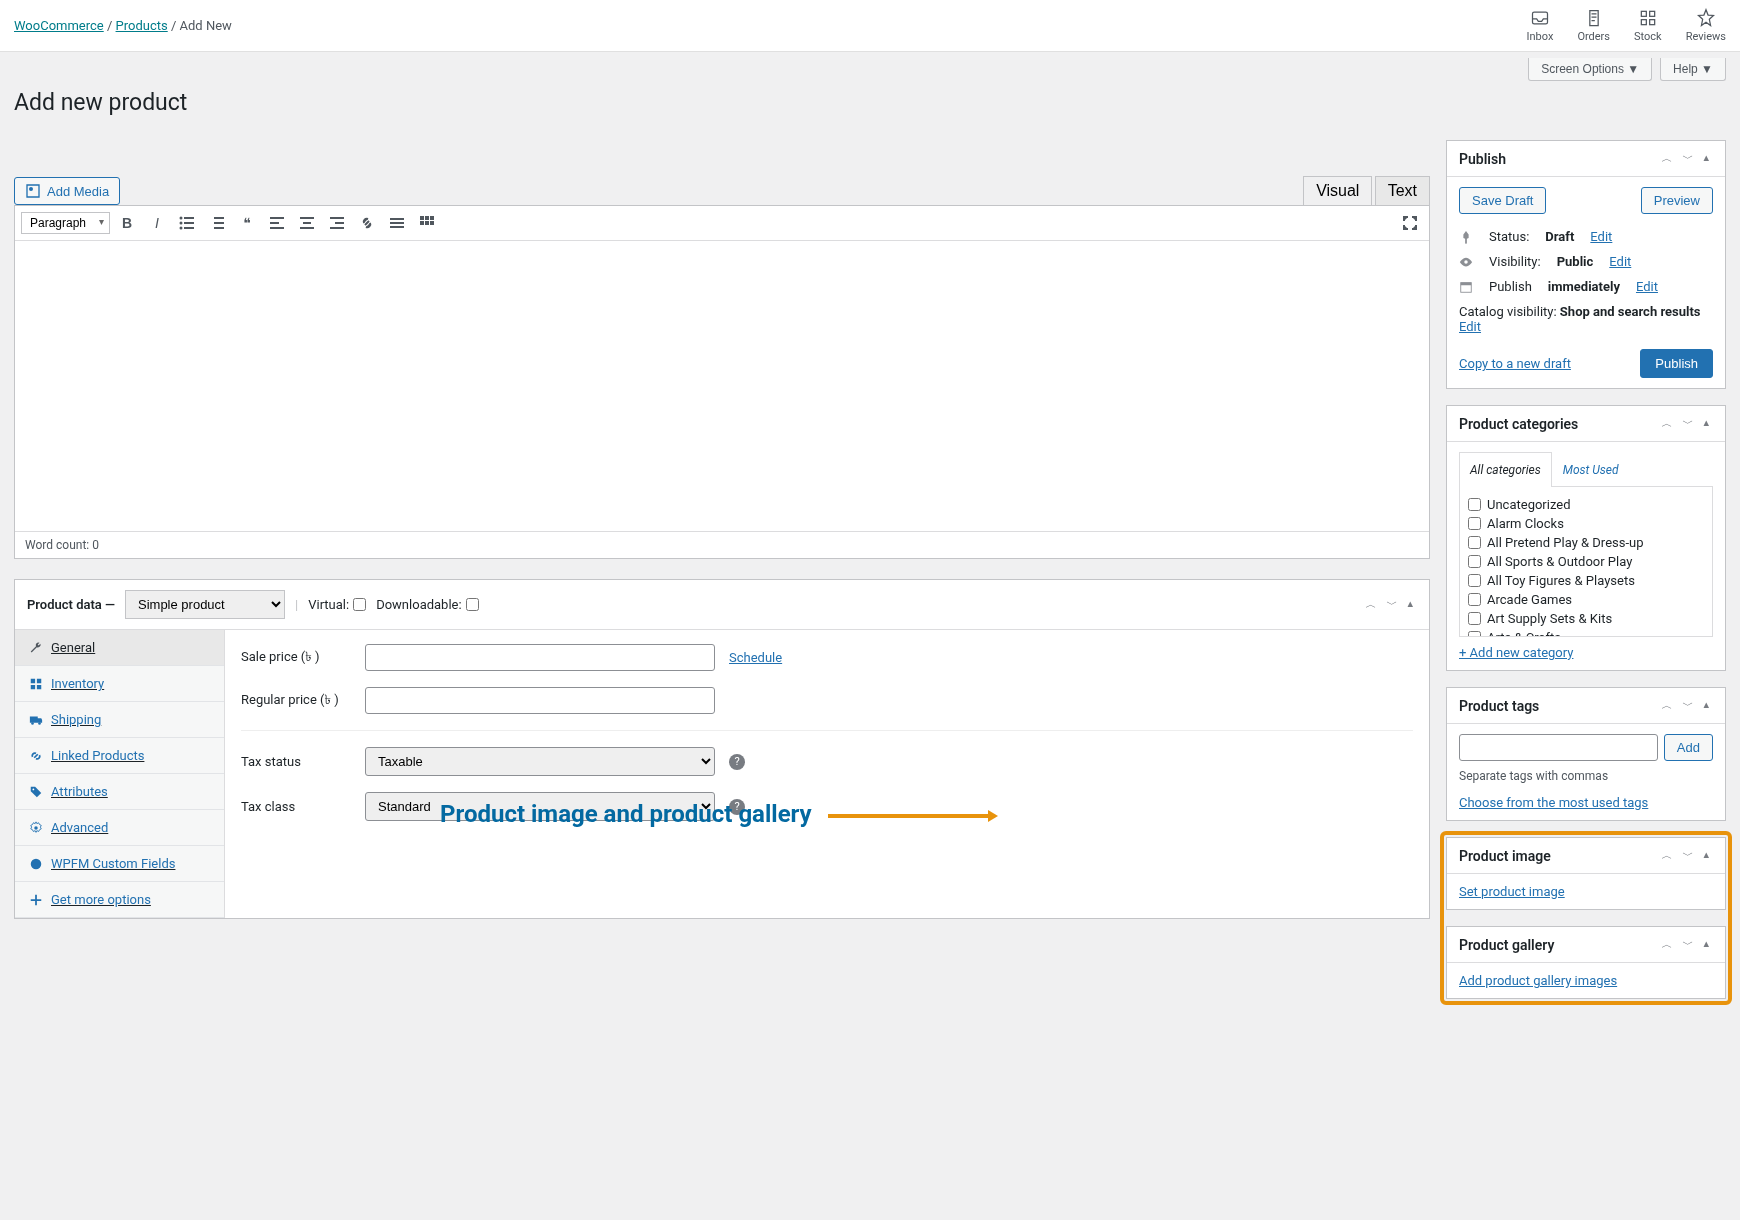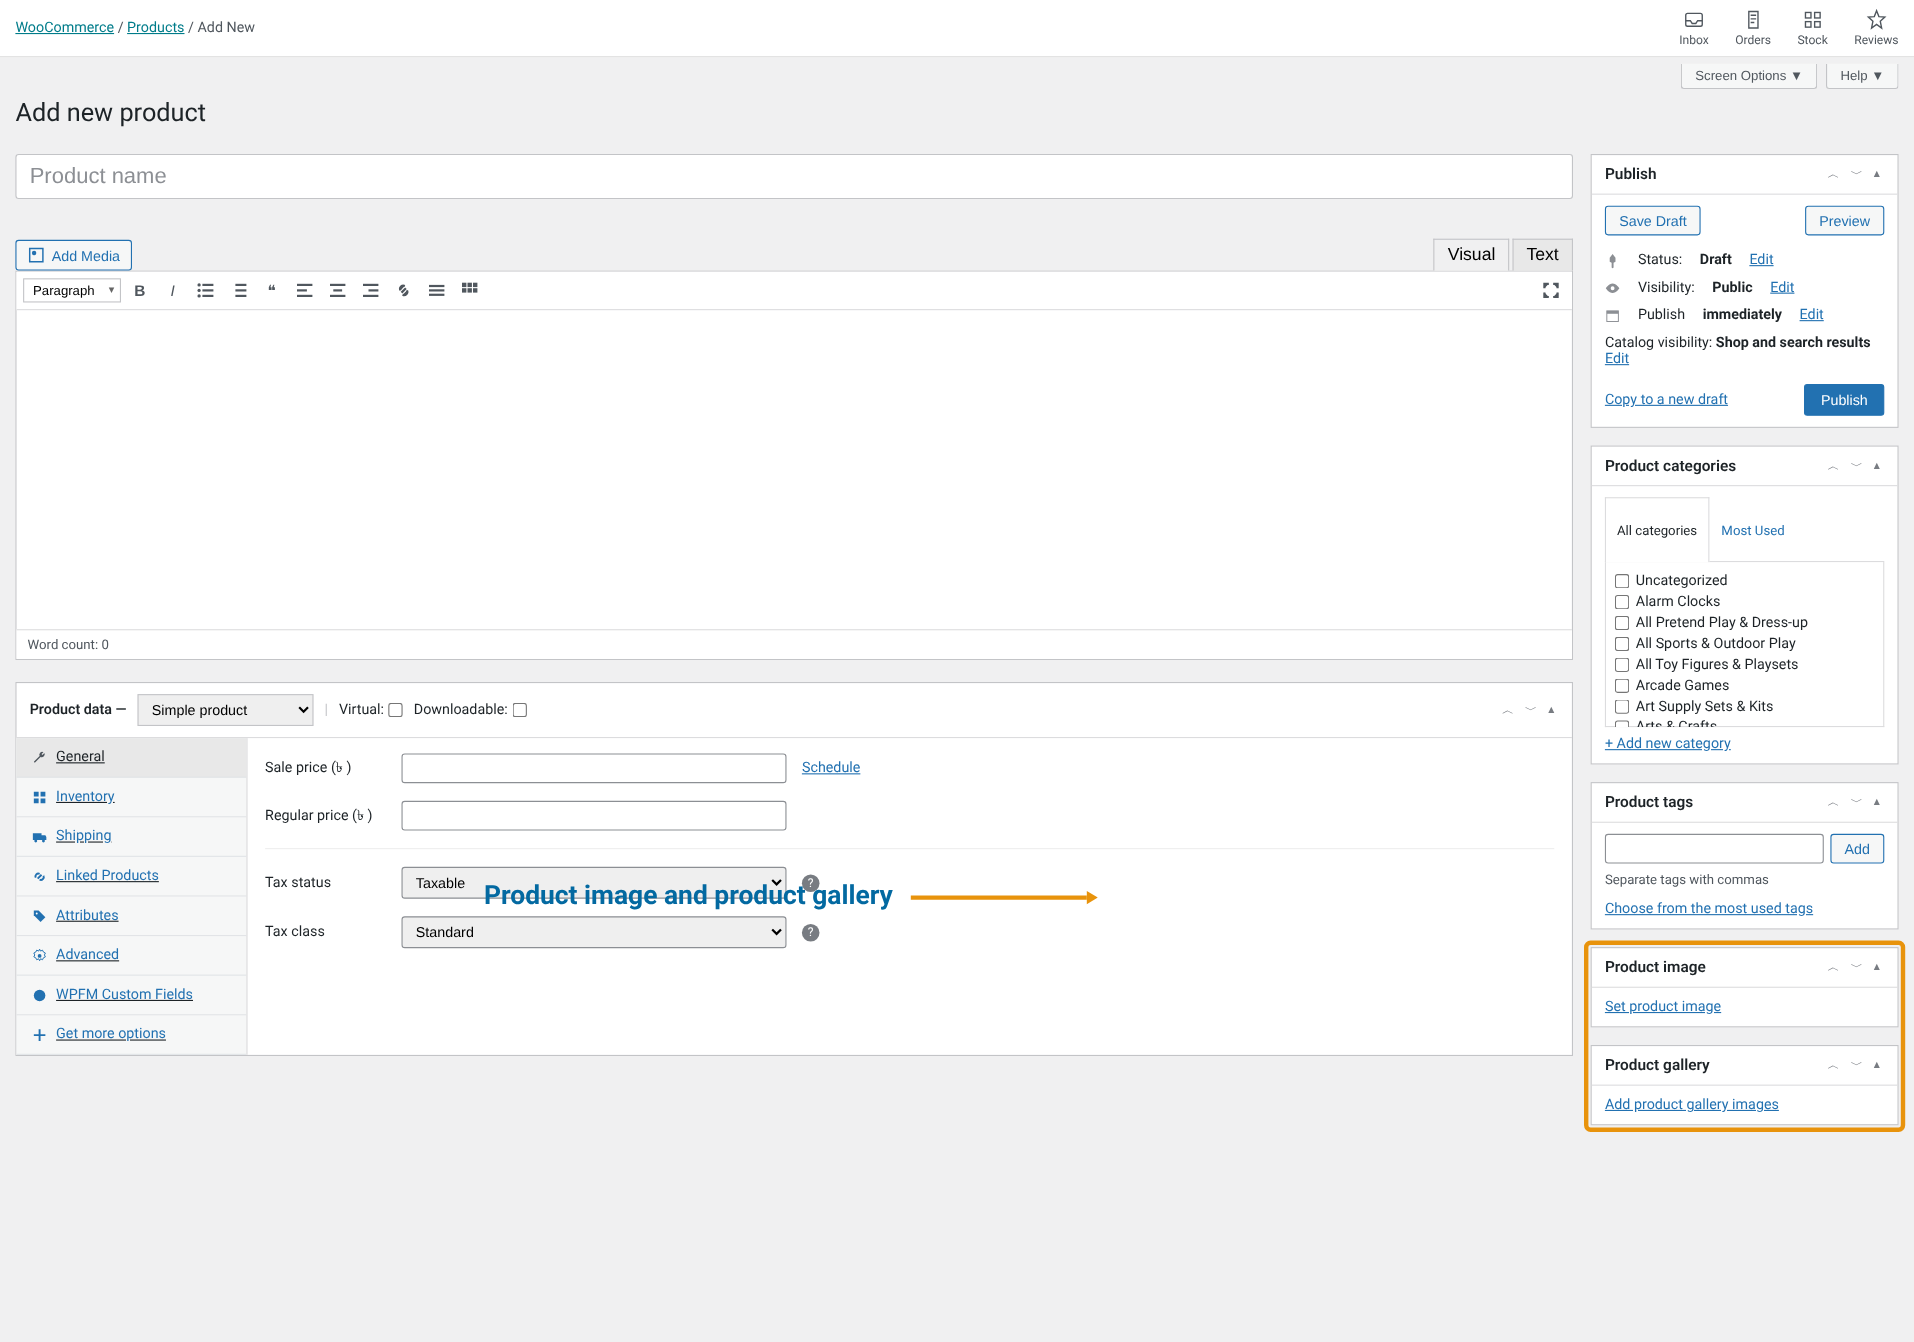--- a/index.html
+++ b/index.html
@@ -56,21 +56,21 @@
 .pd-row input[type=text], .pd-row select { width: 350px; border: 1px solid #8c8f94; padding: 5px 8px; font-size: 13px; border-radius: 3px; }
 .pd-row .help { width: 16px; height: 16px; background: #787c82; color: #fff; border-radius: 50%; display: inline-flex; align-items: center; justify-content: center; font-size: 11px; cursor: help; }
 .pd-divider { border-top: 1px solid #eee; margin: 4px 0 16px; }
 .btn-secondary { background: #f6f7f7; border: 1px solid #2271b1; color: #2271b1; padding: 5px 12px; font-size: 13px; border-radius: 3px; cursor: pointer; }
 .btn-primary { background: #2271b1; border: 1px solid #2271b1; color: #fff; padding: 6px 14px; font-size: 13px; border-radius: 3px; cursor: pointer; }
 .publish-row { display: flex; align-items: center; gap: 16px; padding: 5px 0; font-size: 13px; }
 .publish-row svg { width: 14px; height: 14px; fill: #8c8f94; }
 .publish-actions { display: flex; justify-content: space-between; margin-bottom: 10px; }
 .publish-footer { display: flex; justify-content: space-between; align-items: center;  padding-top: 10px; }
 .cat-tabs { display: flex; border-bottom: 1px solid #dcdcde; }
-.cat-tabs span { padding: 22px 10px; font-size: 12px; cursor: pointer; border: 1px solid transparent; border-bottom: 0; margin-bottom: -1px; }
+.cat-tabs span { padding: 10px 10px; font-size: 12px; cursor: pointer; border: 1px solid transparent; border-bottom: 0; margin-bottom: -1px; font-style: italic; }
 .cat-tabs span.active { border-color: #dcdcde; background: #fff; }
 .cat-tabs span:not(.active) { color: #2271b1; }
 .cat-list { max-height: 150px; overflow-y: scroll; border: 1px solid #dcdcde; border-top: 0; padding: 8px; }
 .cat-item { display: flex; align-items: center; gap: 6px; padding: 2px 0; font-size: 13px; }
 .tag-input-row { display: flex; gap: 6px; }
 .tag-input-row input { flex: 1; border: 1px solid #8c8f94; padding: 4px 8px; border-radius: 3px; }
 .annotation { position: absolute; color: #0369a1; font-size: 24px; font-weight: bold; pointer-events: none; }
 .annotation-box { border: 4px solid #e8930c; border-radius: 6px; }
 .pd-header-right { margin-left: auto; }
 </style>
@@ -120,21 +120,20 @@
   <button>Screen Options ▼</button>
   <button>Help ▼</button>
 </div>
 
 <div style="padding: 0 14px;">
     <h1 class="page-title">Add new product</h1>
   </div>
 
 <div class="page-wrap">
   <div class="main-col">
-    <input type="text" class="title-input" placeholder="Product name" style="">
 
     <div class="editor-wrap">
       <div style="display:flex; justify-content:space-between; align-items:flex-end;">
         <button class="add-media-btn">
           <svg width="16" height="16" viewBox="0 0 24 24" fill="#2271b1">
               <circle cx="9" cy="9" r="3"></circle>
               <path d="M3 3h18v18H3z" fill="none" stroke="#2271b1" stroke-width="2"></path>
             </svg>
           <span>Add Media</span>
         </button>

